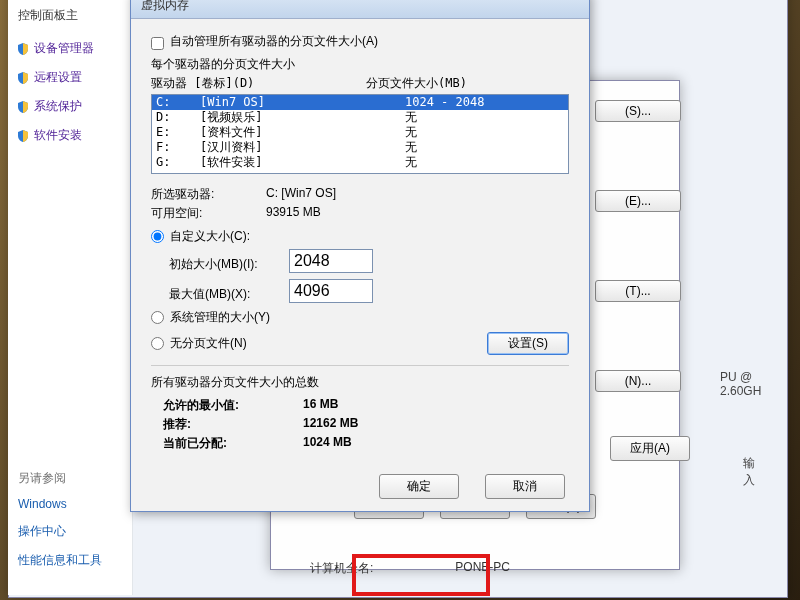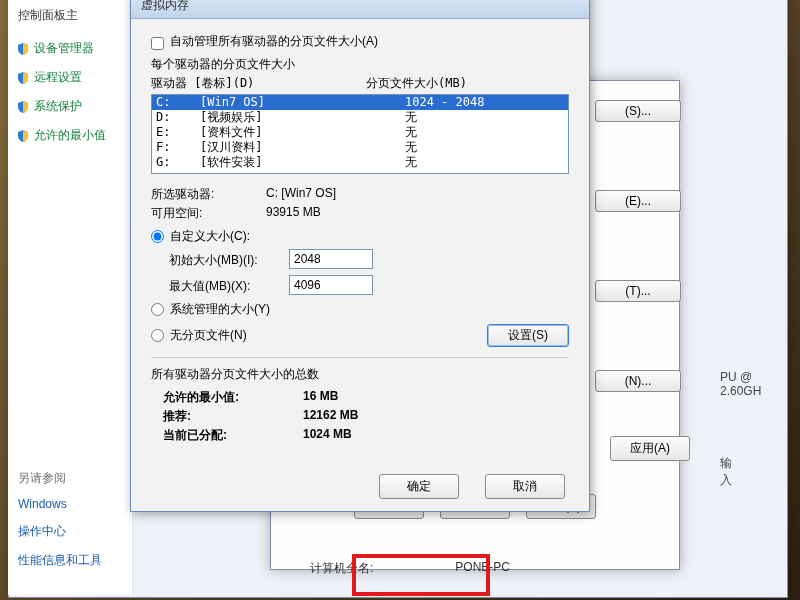--- a/index.html
+++ b/index.html
@@ -32,21 +32,21 @@
       border-right: 1px solid #e2e6ea;
     }
     .sidebar-top {
       padding: 4px 6px 10px 6px;
       font-size: 12px;
       color: #333;
     }
     .sidebar-link {
       display: flex; align-items: center;
       padding: 6px 4px;
-      color: #15803d;
+      color: #4c1d95;
       cursor: pointer;
     }
     .shield-icon {
       width: 14px; height: 14px; margin-right: 4px;
       display: inline-block;
     }
     .sidebar-bottom {
       position: absolute;
       left: 4px; bottom: 20px;
       width: 120px;
@@ -69,21 +69,21 @@
       bottom: 50px; left: 0; width: 100%;
       display: flex; justify-content: center; gap: 16px;
     }
     .bg-right-info {
       position: absolute;
       left: 720px; top: 370px;
       color: #444;
     }
     .bg-right-info2 {
       position: absolute;
-      left: 720px; top: 455px;
+      left: 743px; top: 455px;
       color: #444;
     }
     .bg-field {
       position: absolute;
       left: 310px; top: 560px;
       color: #333;
       display: flex; gap: 82px;
     }
     .win-btn {
       background: linear-gradient(#fdfdfd, #e7e7e7);
@@ -167,21 +167,21 @@
     .indent-group { margin: 4px 0 4px 18px; }
     .kv {
       display: flex; align-items: flex-end; margin-bottom: 6px;
     }
     .kv .klab { width: 120px; }
     .kv input[type=text] {
       width: 84px;
       border: 1px solid #7b91b0;
       padding: 2px 4px;
       font-family: inherit;
-      font-size: 12px;
+      font-size: 16px;
     }
     .set-btn {
       background: linear-gradient(#fdfdfd, #e7e7e7);
       border: 1px solid #3c7bd6;
       border-radius: 3px;
       padding: 2px 20px;
       cursor: pointer;
       box-shadow: 0 0 0 1px #97c0f4 inset;
       font-family: Liberation Sans, sans-serif;
       font-size: 12px;
@@ -251,21 +251,21 @@
       </span>
       <span>系统保护</span>
     </div>
     <div class="sidebar-link">
       <span class="shield-icon">
         <svg viewBox="0 0 14 14">
             <path d="M7 1 L12 3 V7 C12 10 9.5 12.5 7 13 C4.5 12.5 2 10 2 7 V3 Z" fill="#2e7bd6"></path>
             <path d="M7 1 L12 3 V7 C12 10 9.5 12.5 7 13 Z" fill="#f6c23a"></path>
           </svg>
       </span>
-      <span>允许的最小值</span>
+      <span>软件安装</span>
     </div>
 
     <div class="sidebar-bottom">
       <div class="heading">另请参阅</div>
       <a>Windows</a>
       <a>操作中心</a>
       <a>性能信息和工具</a>
     </div>
   </div>
 

